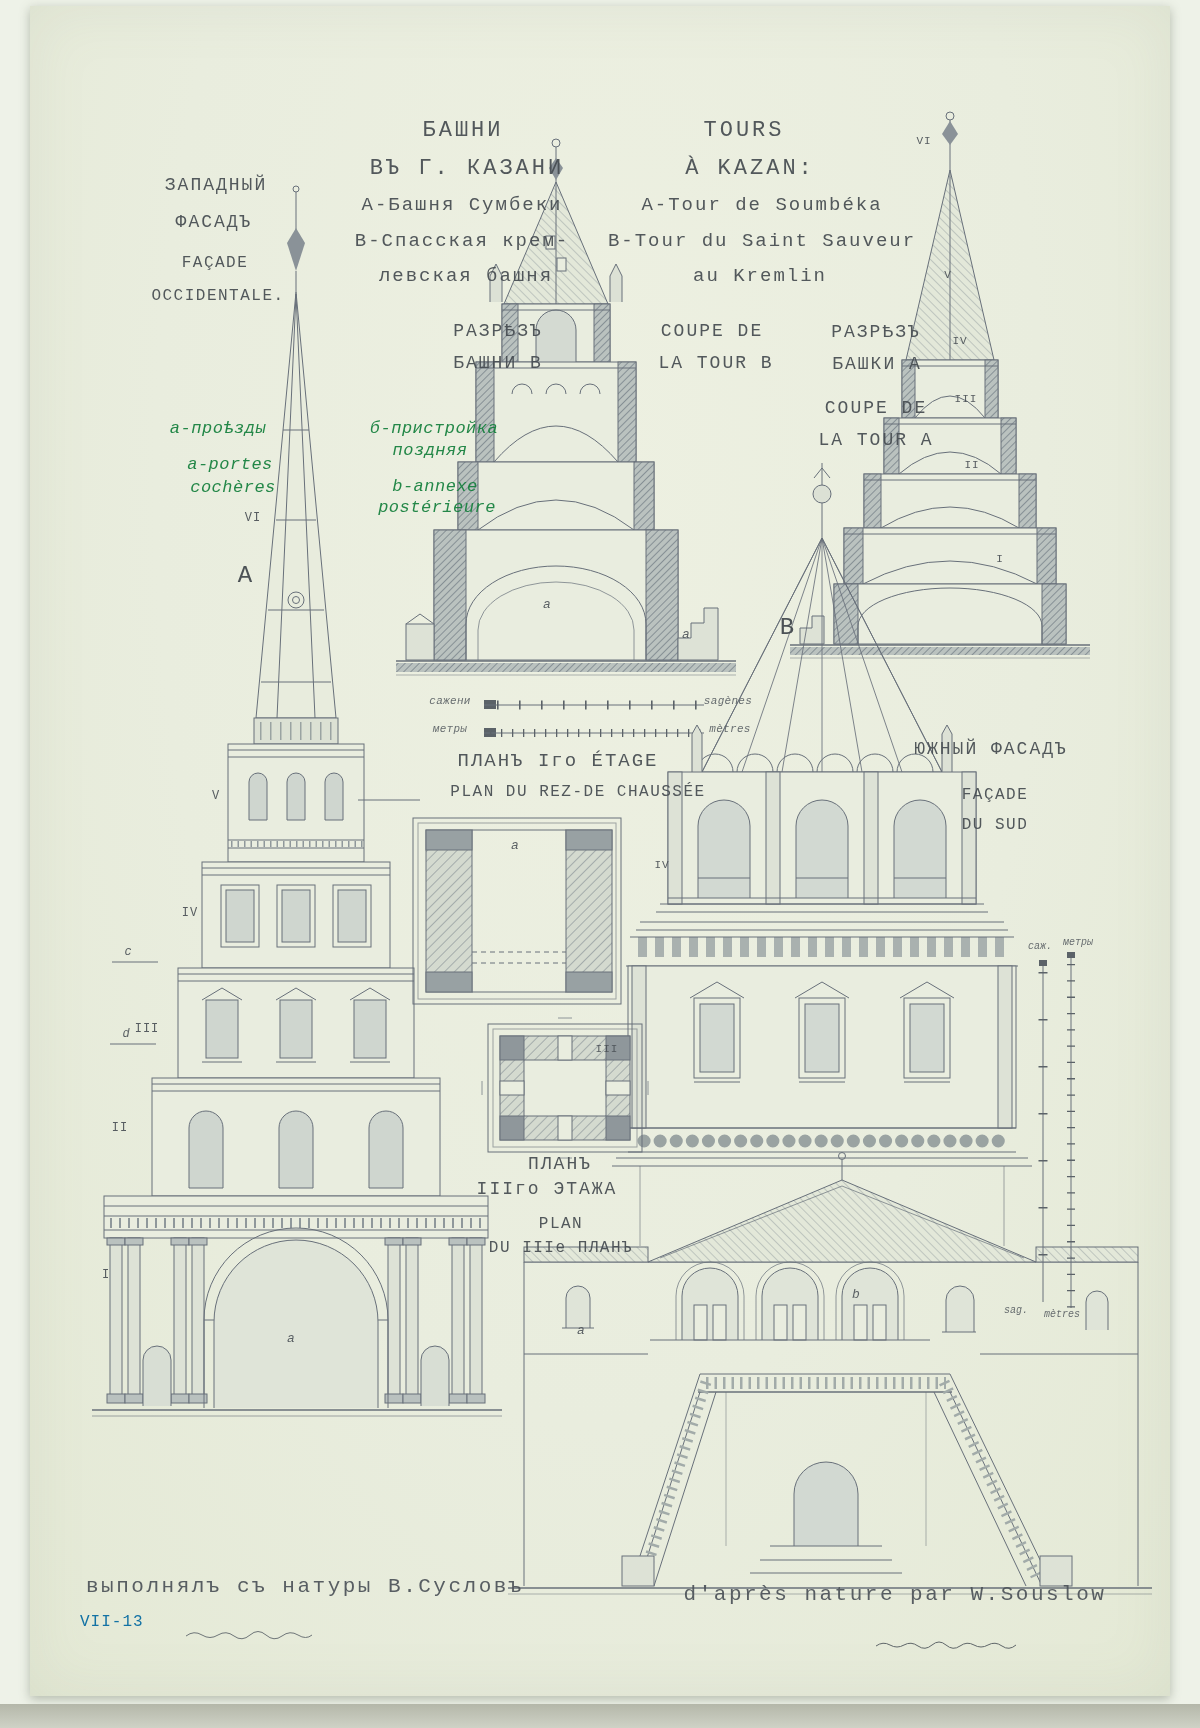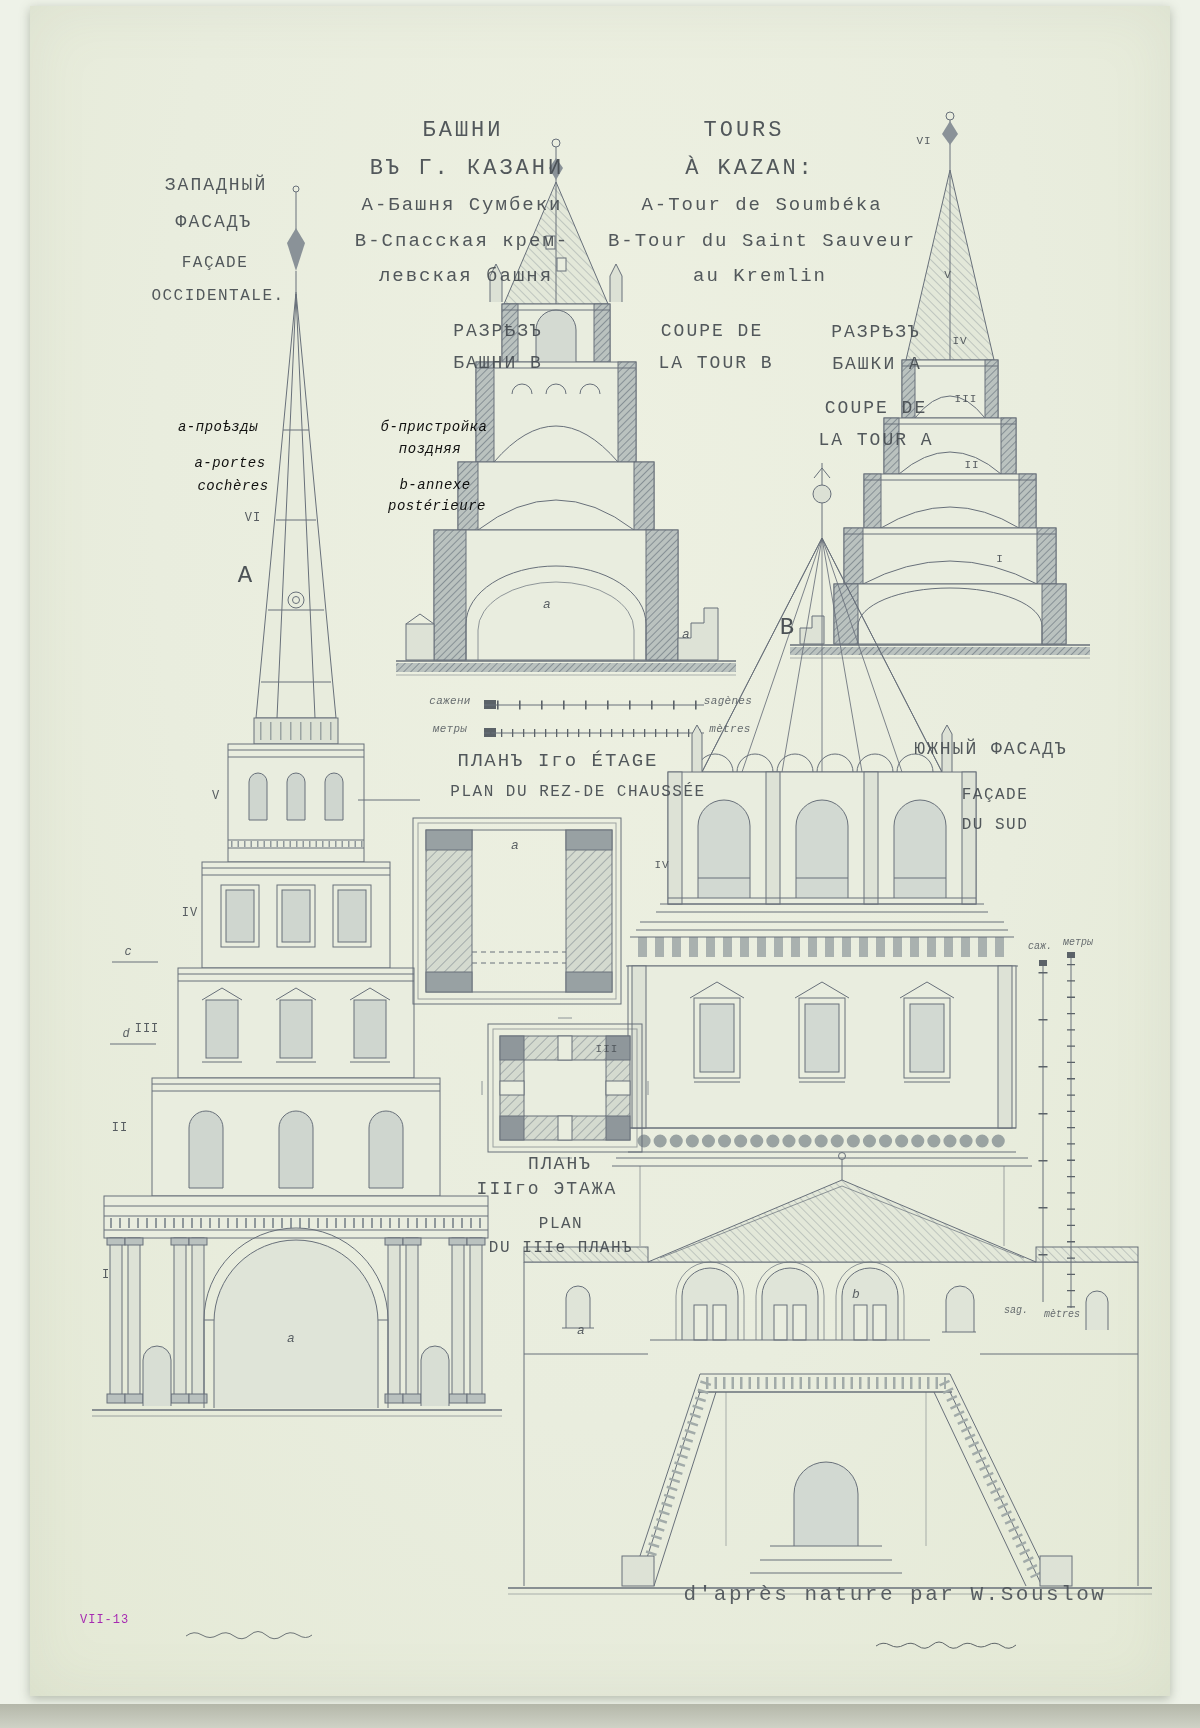--- a/index.html
+++ b/index.html
@@ -11,30 +11,30 @@
   .scan-bottom{position:absolute;left:0;top:1704px;width:1200px;height:24px;
          background:linear-gradient(#b4b7a9,#cfd2c6);}
   .art{position:absolute;left:0;top:0;width:1200px;height:1728px;}
   .lb{position:absolute;transform:translateX(-50%);white-space:nowrap;color:#474d52;
       line-height:1;opacity:.93;}
   .lb.left{transform:none;}
   .s22{font-size:22px;letter-spacing:3px;}
   .s19{font-size:19px;letter-spacing:2px;}
   .s18{font-size:18px;letter-spacing:2px;}
   .s16{font-size:16px;letter-spacing:1.5px;}
-  .it{font-style:italic;font-size:14px;letter-spacing:.5px;color:#000000;}
+  .it{font-style:italic;font-size:17px;letter-spacing:.5px;color:#15803d;}
   .it13{font-style:italic;font-size:13px;color:#51575c;}
   .it12{font-style:italic;font-size:12px;color:#51575c;}
   .it11{font-style:italic;font-size:11px;color:#5d6367;letter-spacing:.3px;}
   .it10{font-style:italic;font-size:10px;color:#5d6367;}
   .rom12{font-size:12px;letter-spacing:1px;color:#4c5257;}
   .rom11{font-size:11px;letter-spacing:1px;color:#4c5257;}
   .letter{font-size:24px;color:#41474c;}
   .credit{font-size:21px;letter-spacing:2.5px;color:#4e545a;}
-  .pno{font-size:12px;letter-spacing:1px;color:#a21caf;}
+  .pno{font-size:16px;letter-spacing:1px;color:#0369a1;}
 </style>
 </head>
 <body>
 
 <div class="screen">
   <div class="plate"></div>
 
   <svg class="art" viewBox="0 0 1200 1728">
     <defs>
       <pattern id="h1" width="7" height="7" patternTransform="rotate(45)" patternUnits="userSpaceOnUse">
@@ -454,17 +454,18 @@
   <div class="lb it12" style="left:128px;top:946px">c</div>
   <div class="lb it12" style="left:126px;top:1028px">d</div>
 
   <div class="lb it13" style="left:291px;top:1332px">a</div>
   <div class="lb it13" style="left:547px;top:598px">a</div>
   <div class="lb it13" style="left:686px;top:628px">a</div>
   <div class="lb it13" style="left:515px;top:839px">a</div>
   <div class="lb it13" style="left:581px;top:1324px">a</div>
   <div class="lb it13" style="left:856px;top:1288px">b</div>
 
+  <div class="lb credit" style="left:305px;top:1576px">выполнялъ съ натуры В.Сусловъ</div>
   <div class="lb credit" style="left:895px;top:1584px">d'après nature par W.Souslow</div>
   <div class="lb left pno" style="left:80px;top:1614px">VII-13</div>
 
   <div class="scan-bottom"></div>
 </div>
 
 </body></html>

